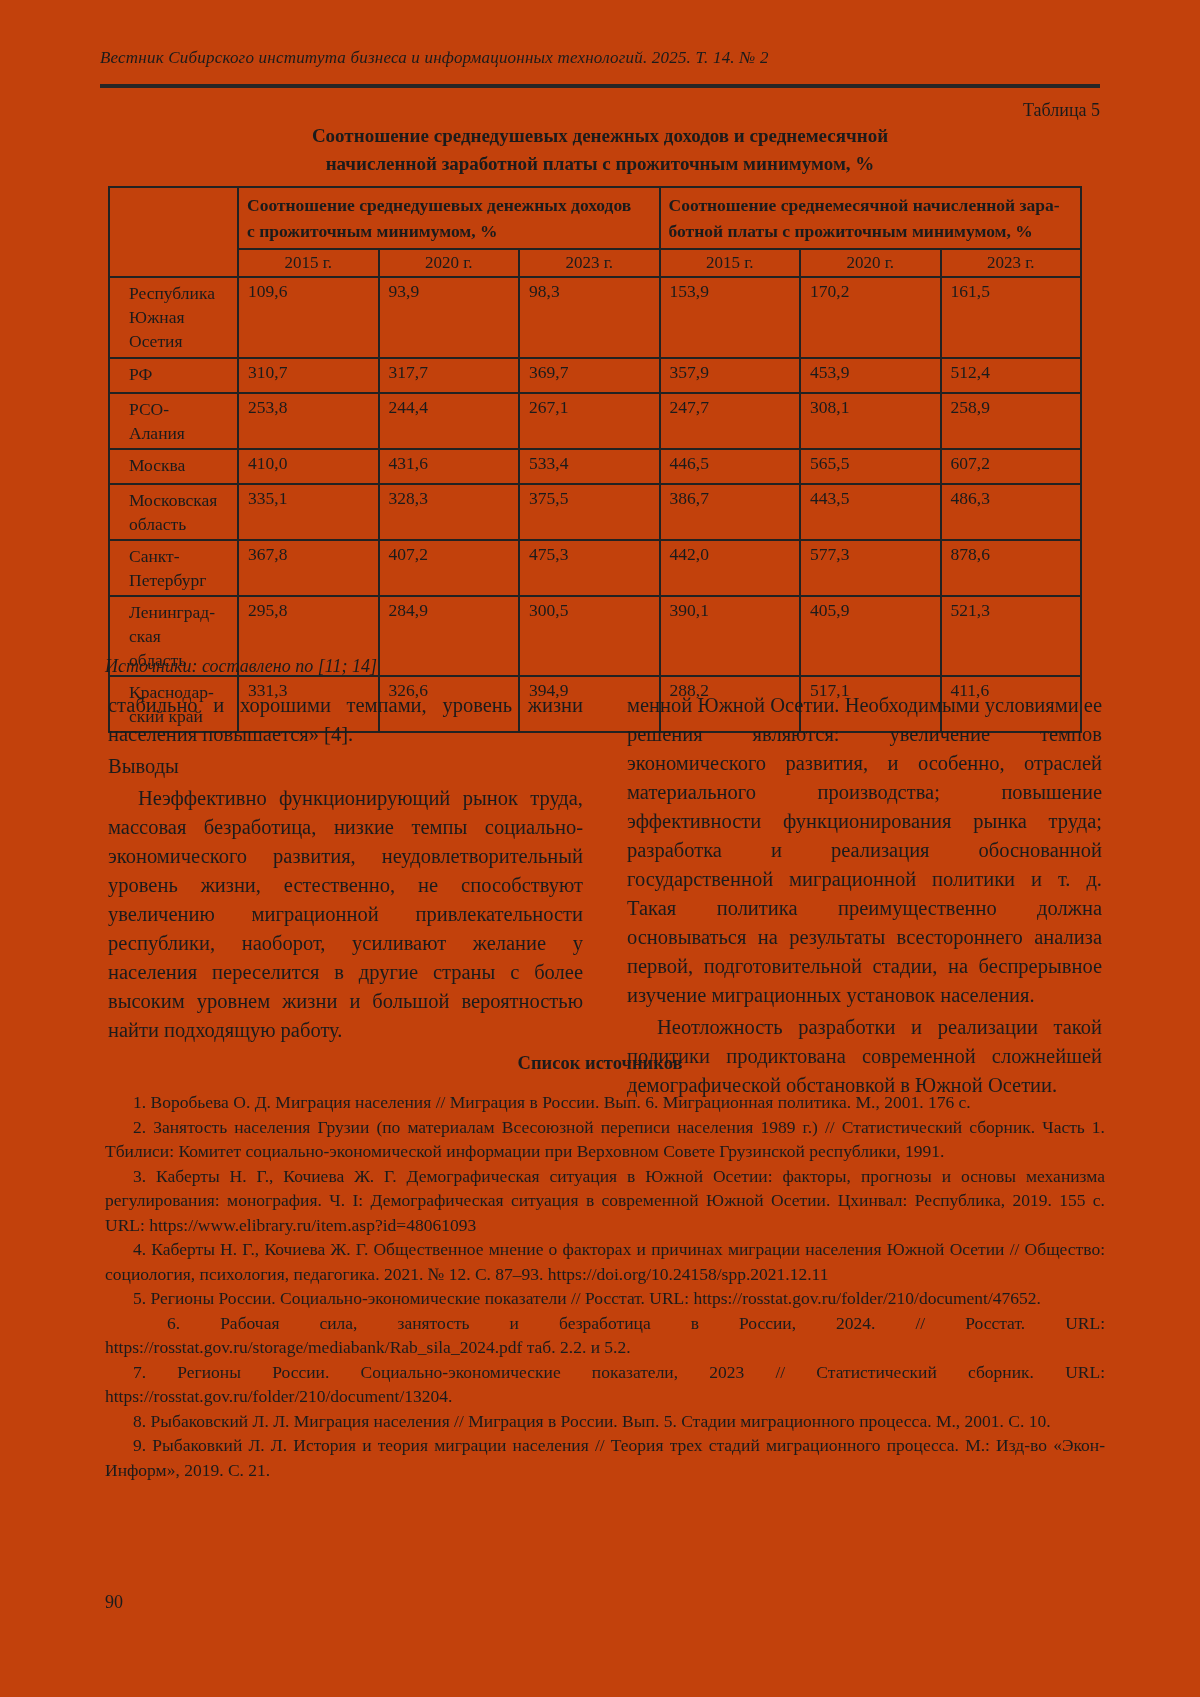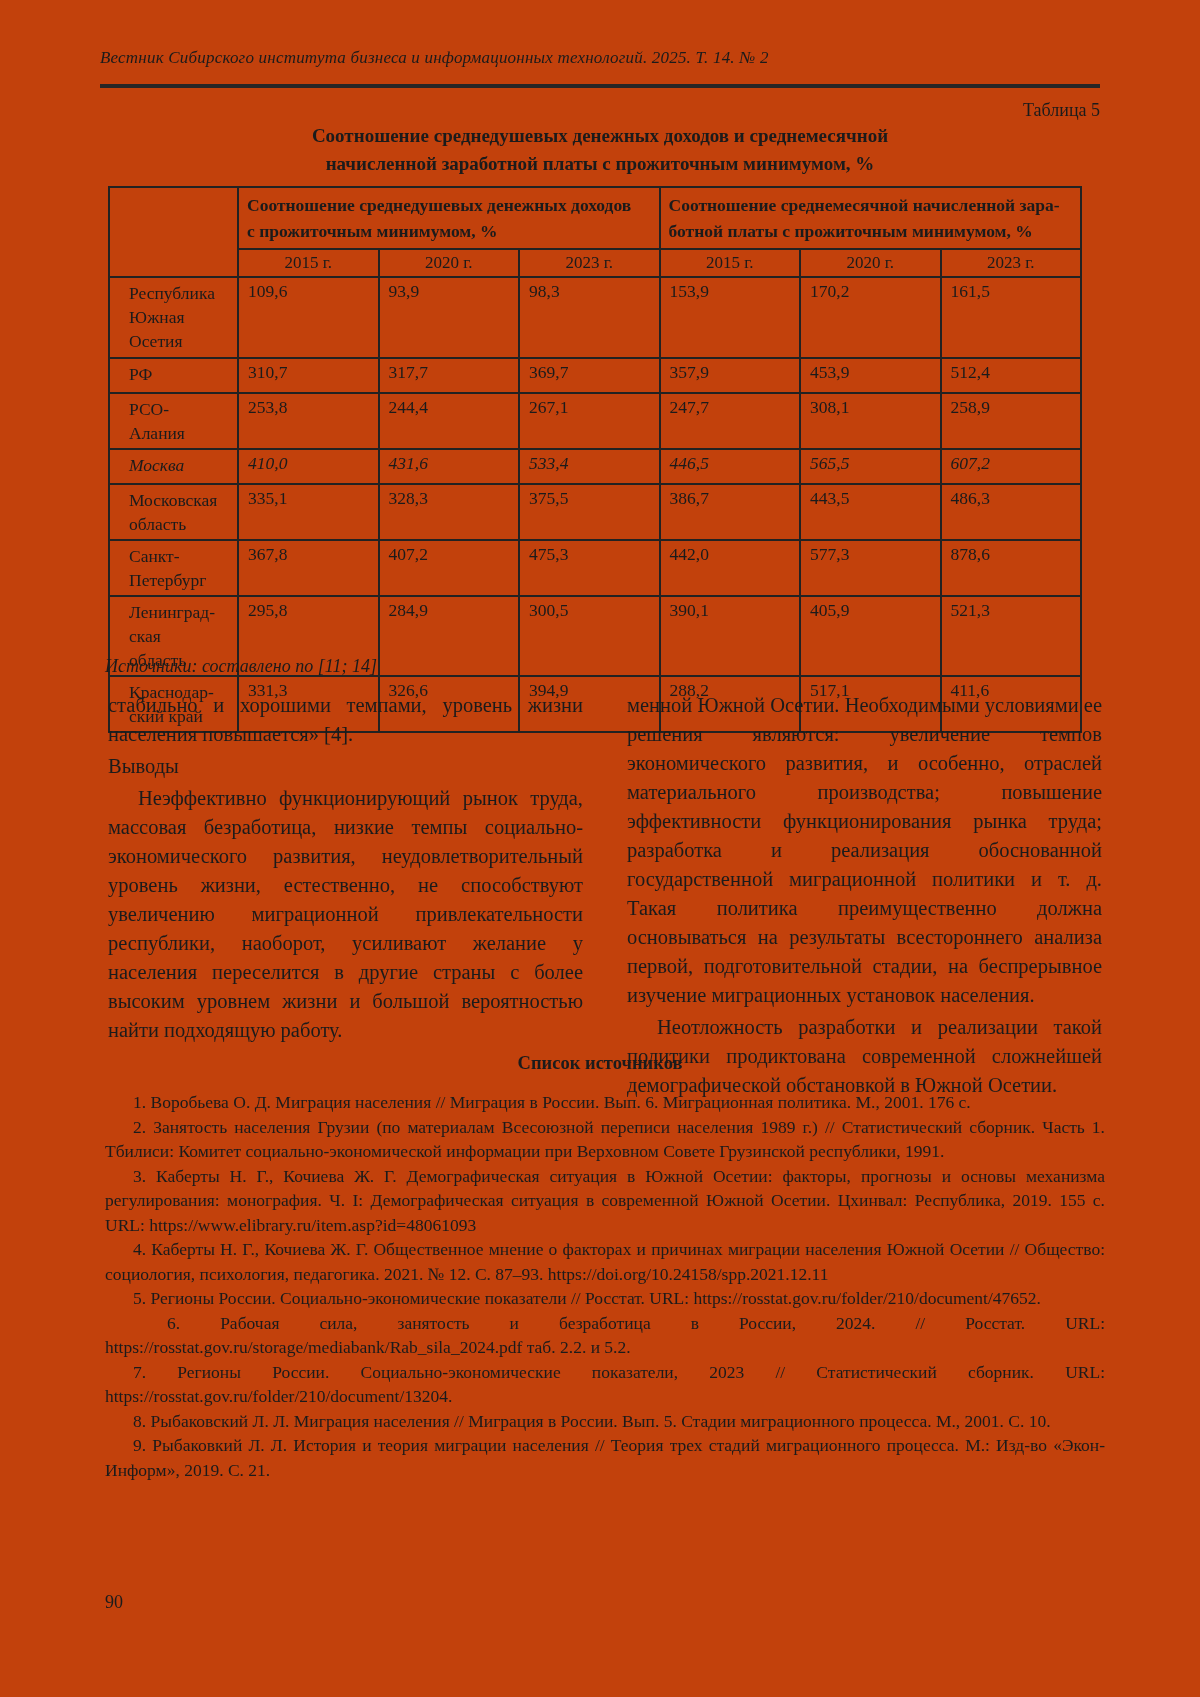--- a/index.html
+++ b/index.html
@@ -23,21 +23,21 @@
   }
   table.data th, table.data td { border:2px solid #222; }
   th.group {
     font-weight:bold; text-align:left; vertical-align:top;
     padding:4px 8px; line-height:26px; white-space:pre-line; font-size:17.5px;
   }
   th.year { font-weight:normal; text-align:center; padding:1px 0; font-size:17px; height:24px; }
   td.region { padding:3px 19px; line-height:24px; white-space:pre-line; vertical-align:top; text-align:left; }
   td.value  { padding:3px 9px; vertical-align:top; text-align:left; }
   tr.r1 td { height:73px; } tr.r2 td { height:27px; } tr.r3 td { height:48px; }
-  tr.r4 td { height:27px;font-style:italic; } tr.r5 td { height:48px; } tr.r6 td { height:48px; }
+  tr.r4 td { height:27px; } tr.r5 td { height:48px; } tr.r6 td { height:48px; }
   tr.r7 td { height:48px; } tr.r8 td { height:48px; }
   .source-note { position:absolute; left:105px; top:656px; font-style:italic; font-size:18px; }
   .body-cols {
     position:absolute; left:105px; top:688px; width:1000px;
     display:flex; gap:38px; font-size:20.5px; line-height:29px; text-align:justify;
   }
   .body-cols .col { flex:1; min-width:0; }
   .body-cols p { margin:3px; }
   .indent { text-indent:30px; }
   .refs-heading {

